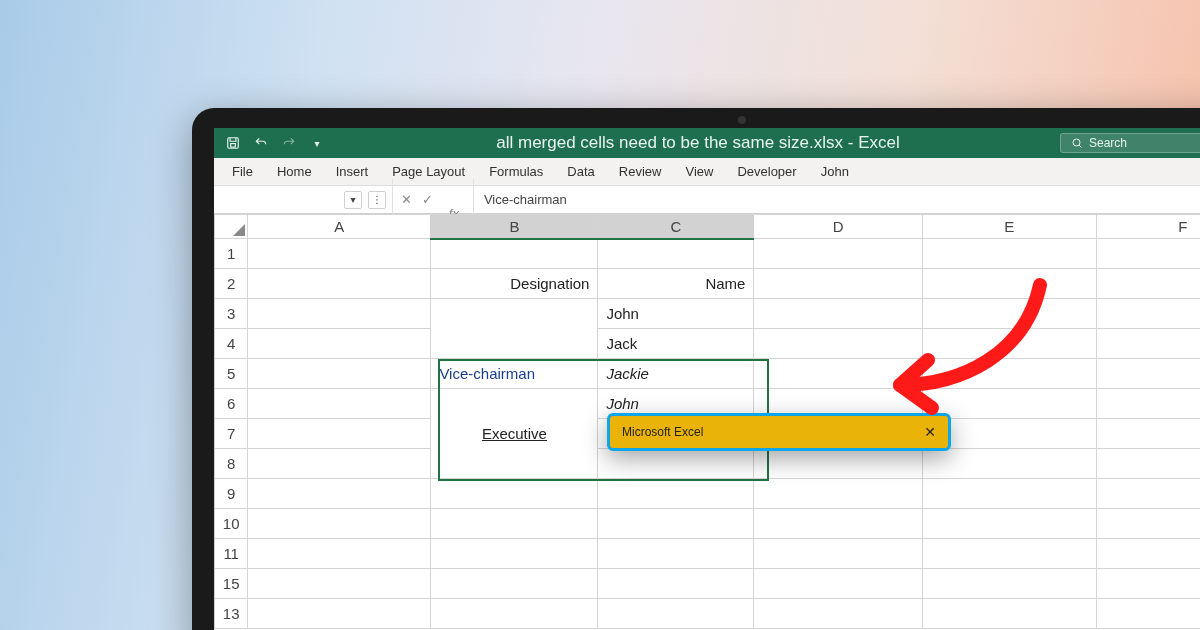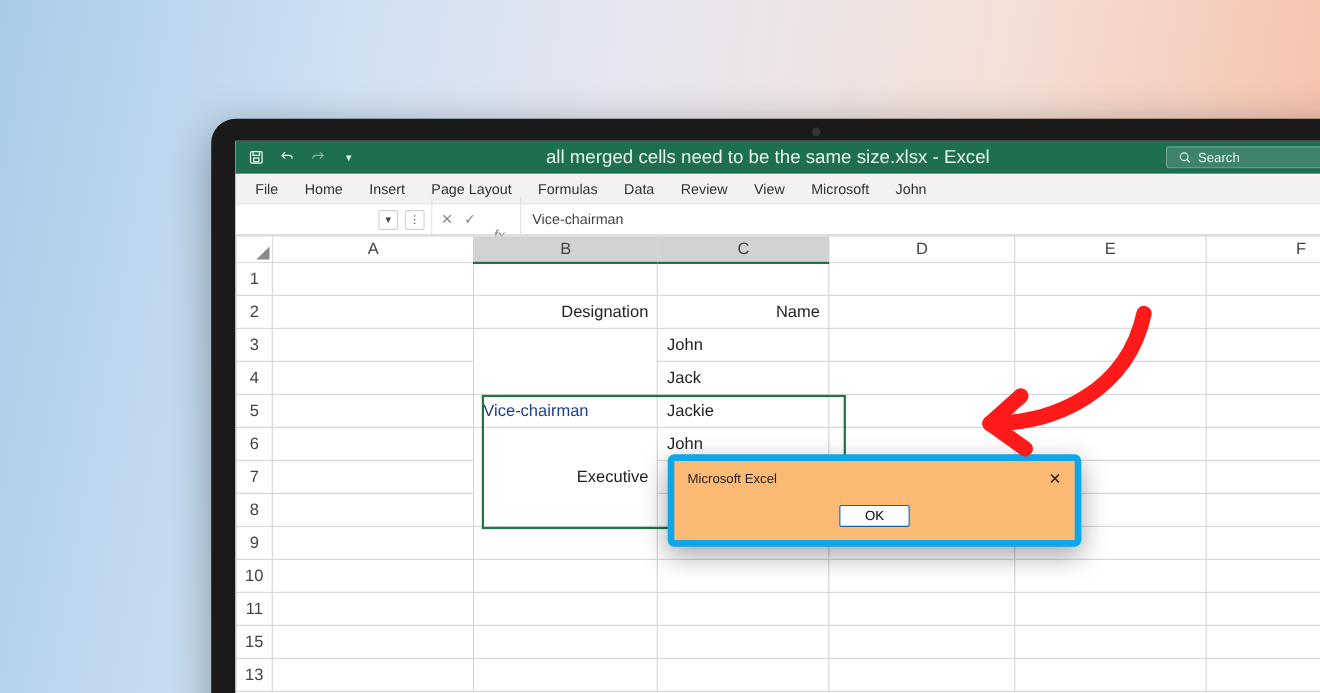--- a/index.html
+++ b/index.html
@@ -90,33 +90,33 @@
   }
   th.corner { background:#e6e6e6; position:relative; }
   th.corner::after {
     content:""; position:absolute; right:2px; bottom:2px;
     border-style:solid; border-width:0 0 12px 12px;
     border-color: transparent transparent #8a8a8a transparent;
   }
   td { height: 30px; padding: 0 8px; color:#222; }
   td.hdrcell { background:#ececec;text-align:right; }
   td.chairman { background:#3f8f46; color:#fff; text-align:center; }
-  td.exec { background:#d6a20d; color:#222; text-align:right; }
-  td.selcell { background:#d9d9d9; }
+  td.exec { background:#d6a20d; color:#222; text-align:center;text-decoration:underline; }
+  td.selcell { background:#d9d9d9;font-style:italic; }
   td.active { background:#fff; color:#1a3e8c; }
   .sel-outline {
     position:absolute; border:2px solid #217346; pointer-events:none;
   }
 
   
   .dialog {
     position:absolute;
-    width: 376px;
-    background:#fdba74;
-    border:6px solid #0ea5e9;
+    width: 344px;
+    background:#eab308;
+    border:3px solid #0ea5e9;
     border-radius:6px;
     box-shadow: 0 8px 24px rgba(0,0,0,.35);
     font-size:12px; color:#222;
   }
   .dlg-title { display:flex; align-items:center; justify-content:space-between;
     padding:6px 8px 6px 12px; font-size:12px; }
   .dlg-close { width:20px; height:20px; display:flex; align-items:center; justify-content:center; font-size:14px; }
   .dlg-body { display:flex; align-items:center; gap:14px; padding:10px 16px 6px 16px; }
   .warn-icon {
     width:0; height:0;
@@ -177,21 +177,21 @@
 
     <div class="ribbon-tabs">
       <span class="rtab">File</span>
       <span class="rtab">Home</span>
       <span class="rtab">Insert</span>
       <span class="rtab">Page Layout</span>
       <span class="rtab">Formulas</span>
       <span class="rtab">Data</span>
       <span class="rtab">Review</span>
       <span class="rtab">View</span>
-      <span class="rtab">Microsoft</span>
+      <span class="rtab">Developer</span>
       <span class="rtab">John</span>
     </div>
 
     <div class="formula-row">
       <div class="namebox">
         <span class="nb-btn">▾</span>
         <span class="nb-btn">⋮</span>
       </div>
       <div class="fx-controls">
         <span>✕</span>
@@ -338,23 +338,20 @@
             </tr>
       </tbody>
         </table>
       <div class="sel-outline" style="top:145px; left:224px; width:331px; height:122px;"></div>
 
       <div class="dialog" style="top:199px; left:393px;">
         <div class="dlg-title">
           <span>Microsoft Excel</span>
           <span class="dlg-close">✕</span>
         </div>
-        <div class="dlg-foot">
-          <button class="ok-btn">OK</button>
-        </div>
       </div>
     </div>
 
   </div>
 </div>
 
 <svg class="arrow" style="top:270px; left:870px;" width="190" height="150" viewBox="0 0 190 150">
   <path d="M 170 15 C 155 85, 90 115, 30 115" stroke="#ff1a1a" stroke-width="14" fill="none" stroke-linecap="round"></path>
   <path d="M 30 115 L 58 90 M 30 115 L 62 138" stroke="#ff1a1a" stroke-width="14" fill="none" stroke-linecap="round"></path>
 </svg>

